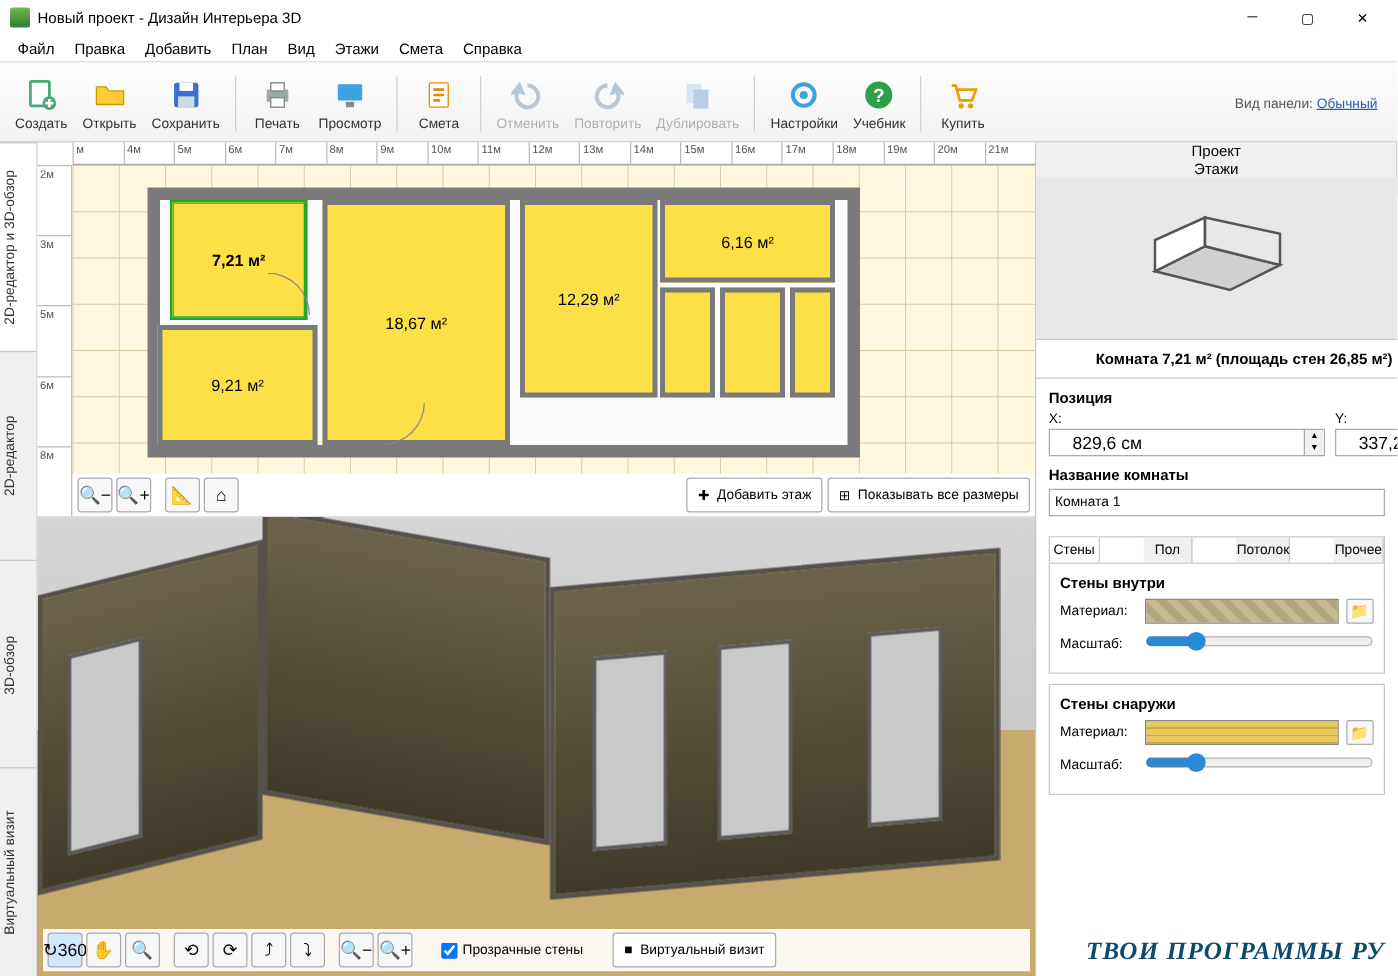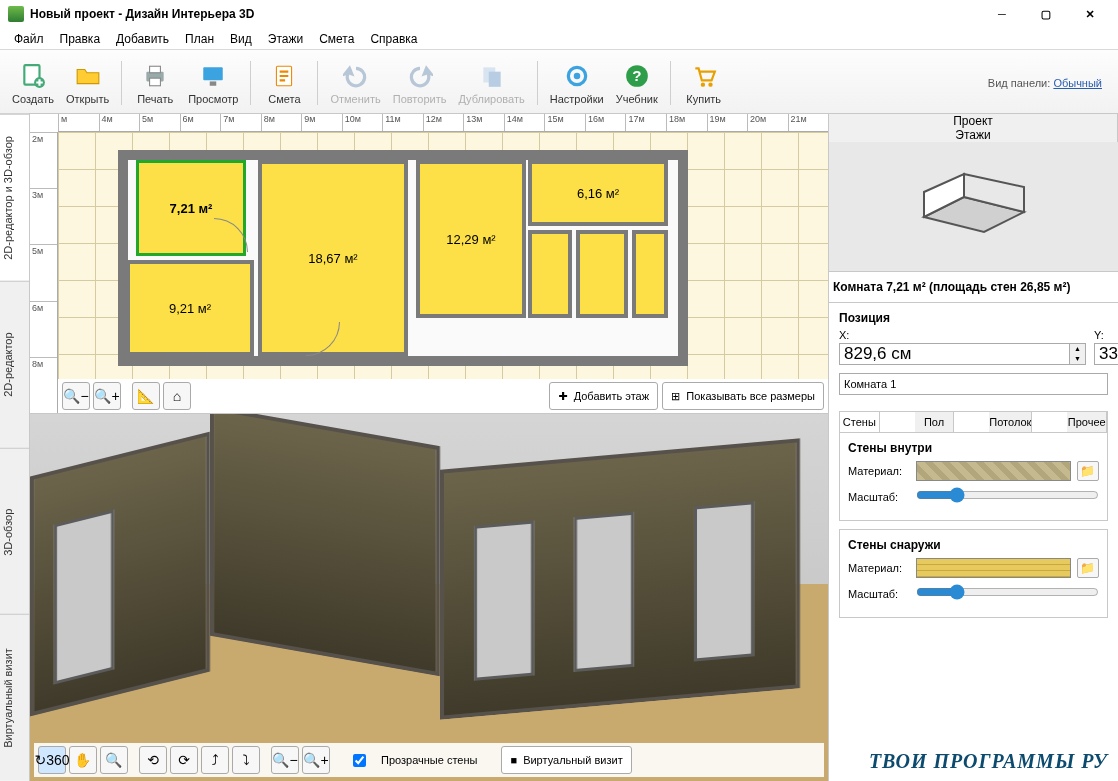--- a/index.html
+++ b/index.html
@@ -1,19 +1,19 @@
 <!DOCTYPE html>
 <html><head>
 <meta charset="utf-8">
 <style>
 * { box-sizing: border-box; margin: 0; padding: 0; font-family: "Segoe UI", Tahoma, sans-serif; }
 body { background: #fff; width: 1118px; height: 781px; overflow: hidden; position: relative; }
 
 
-.titlebar { height: 28px; display: flex; align-items: center; padding: 0 6px 0 8px; font-size: 12px; color: #000; font-weight: bold; }
+.titlebar { height: 28px; display: flex; align-items: center; padding: 0 6px 0 8px; font-size: 12px; color: #000; }
 .titlebar .ico { width: 16px; height: 16px; margin-right: 6px; background: linear-gradient(#6fba4a,#2e7d32); border-radius: 2px; }
 .titlebar .title { flex: 1; }
 .titlebar .winbtn { width: 44px; height: 28px; display: flex; align-items: center; justify-content: center; font-size: 11px; }
 
 
 .menubar { height: 22px; display: flex; align-items: center; padding: 0 6px; font-size: 12px; border-bottom: 1px solid #d9d9d9; }
 .menubar span { padding: 2px 8px; }
 
 
 .toolbar { height: 64px; display: flex; align-items: center; padding: 2px 6px 0; border-bottom: 1px solid #c8c8c8; background: linear-gradient(#fdfdfd,#f2f2f2); }
@@ -65,28 +65,28 @@
 .view3d-tools { position: absolute; left: 4px; right: 4px; bottom: 4px; height: 34px; display: flex; align-items: center; background: rgba(255,255,255,.9); padding: 0 4px; }
 .view3d-tools .mini-btn.on { background: #cfe7ff; }
 
 
 .side { width: 290px; border-left: 1px solid #c8c8c8; display: flex; flex-direction: column; }
 .side-tabs { height: 28px; display: flex; border-bottom: 1px solid #c8c8c8; flex-direction: column; }
 .side-tab { flex: 1; font-size: 12px; display: flex; align-items: center; justify-content: center; border-right: 1px solid #c8c8c8; background: #f0f0f0; }
 .side-tab.active { background: #fff; border-bottom: 1px solid #fff; }
 .preview { height: 130px; background: #e8e8e8; display: flex; align-items: center; justify-content: center; border-bottom: 1px solid #c8c8c8; }
 .preview svg { width: 140px; height: 90px; }
-.room-title { font-size: 12px; font-weight: bold; text-align: left; padding: 8px 4px; border-bottom: 1px solid #c8c8c8; }
+.room-title { font-size: 12px; font-weight: bold; text-align: right; padding: 8px 4px; border-bottom: 1px solid #c8c8c8; }
 .props { padding: 8px 10px; font-size: 12px; }
 .props h4 { font-size: 12px; margin-bottom: 4px; }
 .props-row { display: flex; gap: 8px; margin-bottom: 8px; }
 .props-row > div { flex: 1; display: flex; flex-direction: column; }
 .props-row label { font-size: 11px; margin-bottom: 2px; }
 .spin { display: flex; border: 1px solid #aaa; height: 22px; }
-.spin input { flex: 1; border: none; font-size: 17px; padding: 0 4px; outline: none; }
+.spin input { flex: 1; border: none; font-size: 14px; padding: 0 4px; outline: none; margin-left: 14px; }
 .spin .sp { width: 16px; display: flex; flex-direction: column; border-left: 1px solid #aaa; }
 .spin .sp span { flex: 1; font-size: 7px; text-align: center; line-height: 9px; background: #f0f0f0; }
 .props input.full { width: 100%; border: 1px solid #aaa; height: 22px; font-size: 11px; padding: 0 4px; }
 .sub-tabs { display: flex; border: 1px solid #c8c8c8; border-bottom: none; margin: 8px 10px 0; font-size: 11px; gap: 35px; }
 .sub-tab { flex: 1; text-align: center; padding: 4px 0; background: #f0f0f0; border-right: 1px solid #c8c8c8; }
 .sub-tab.active { background: #fff; }
 .wall-grp { border: 1px solid #c8c8c8; margin: 0 10px 8px; padding: 8px; font-size: 12px; }
 .wall-grp h5 { font-size: 12px; font-weight: bold; margin-bottom: 6px; }
 .mat-row { display: flex; align-items: center; margin-bottom: 6px; gap: 6px; }
 .mat-row label { width: 62px; font-size: 11px; }
@@ -133,20 +133,30 @@
       </span>
     <span>Создать</span>
     </div>
   <div class="tbtn">
     <span class="glyph">
         <svg viewBox="0 0 24 24" width="26" height="26">
           <path d="M2 6h7l2 3h11v10H2z" fill="#fc3" stroke="#c90" stroke-width="1"></path>
         </svg>
       </span>
     <span>Открыть</span>
+    </div>
+  <div class="tbtn">
+    <span class="glyph">
+        <svg viewBox="0 0 24 24" width="26" height="26">
+          <rect x="3" y="3" width="18" height="18" rx="2" fill="#3b6fd1"></rect>
+          <rect x="7" y="3" width="10" height="6" fill="#fff"></rect>
+          <rect x="6" y="13" width="12" height="8" fill="#cdd"></rect>
+        </svg>
+      </span>
+    <span>Сохранить</span>
     </div>
   <div class="tdiv"></div>
   <div class="tbtn">
     <span class="glyph">
         <svg viewBox="0 0 24 24" width="26" height="26">
           <rect x="4" y="8" width="16" height="9" rx="1" fill="#9aa"></rect>
           <rect x="7" y="3" width="10" height="6" fill="#fff" stroke="#888"></rect>
           <rect x="7" y="14" width="10" height="7" fill="#fff" stroke="#888"></rect>
         </svg>
       </span>
@@ -333,21 +343,21 @@
         <div class="mini-btn">🔍</div>
         <div style="width:8px"></div>
         <div class="mini-btn">⟲</div>
         <div class="mini-btn">⟳</div>
         <div class="mini-btn">⤴</div>
         <div class="mini-btn">⤵</div>
         <div style="width:8px"></div>
         <div class="mini-btn">🔍−</div>
         <div class="mini-btn">🔍+</div>
         <div style="width:20px"></div>
-        <label style="display:flex;align-items:center;gap:15px;font-size:11px">
+        <label style="display:flex;align-items:center;gap:4px;font-size:11px">
           <input type="checkbox" checked="" style=""> 
             <span>Прозрачные стены</span>
           </label>
         <div style="width:20px"></div>
         <div class="pill">
           <span>■</span>
           <span>Виртуальный визит</span>
           </div>
       </div>
     </div>
@@ -382,20 +392,21 @@
             </div>
           </div>
         <div>
             <label>Y:</label>
           <div class="spin">
               <input value="337,2 см" style="">
             </div>
           </div>
 
       </div>
+      <h4>Название комнаты</h4>
       <input class="full" value="Комната 1" style="">
     </div>
 
     <div class="sub-tabs">
       <div class="sub-tab active">Стены</div>
       <div class="sub-tab">Пол</div>
       <div class="sub-tab">Потолок</div>
       <div class="sub-tab">Прочее</div>
     </div>
 

